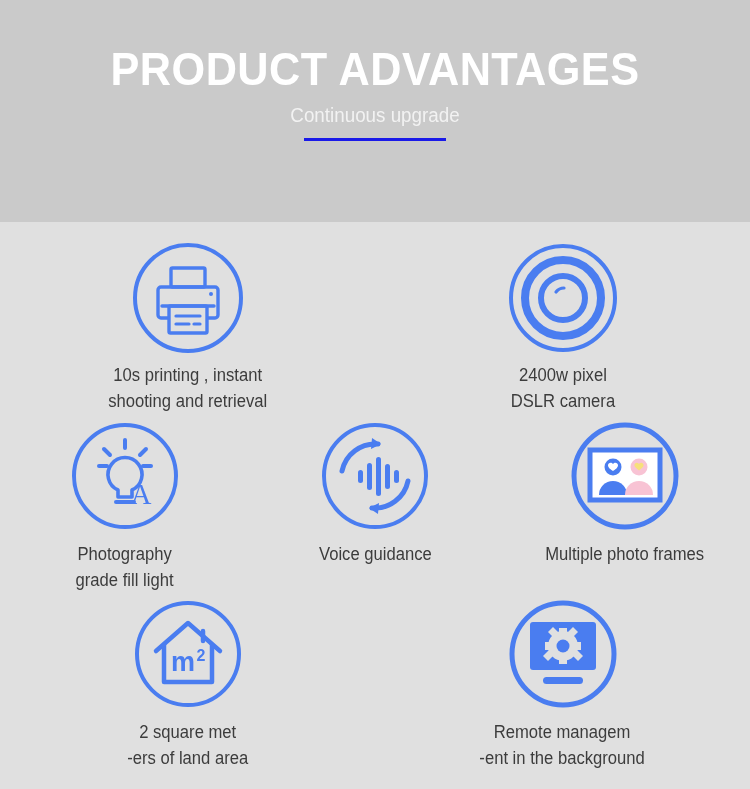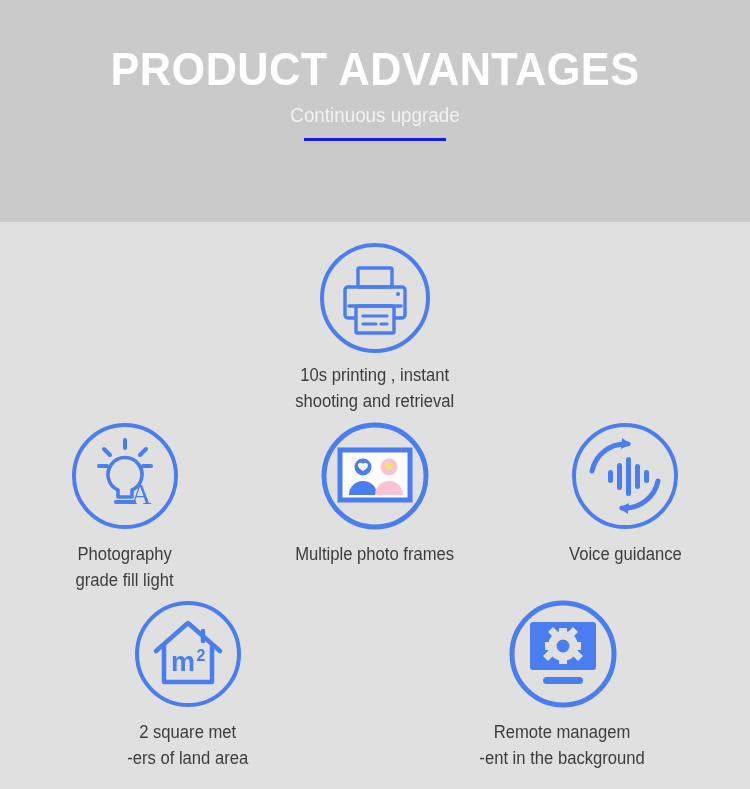--- a/index.html
+++ b/index.html
@@ -135,20 +135,32 @@
             <line x1="31" y1="65" x2="83" y2="65" stroke="#4a7df0" stroke-width="3.4" stroke-linecap="round"></line>
             <line x1="45" y1="75" x2="69" y2="75" stroke="#4a7df0" stroke-width="3.2" stroke-linecap="round"></line>
             <line x1="45" y1="83" x2="58" y2="83" stroke="#4a7df0" stroke-width="3.2" stroke-linecap="round"></line>
             <line x1="63" y1="83" x2="69" y2="83" stroke="#4a7df0" stroke-width="3.2" stroke-linecap="round"></line>
           </svg>
         </div>
         <div class="cell-label">10s printing , instant
 shooting and retrieval</div>
       </div>
 
+      <div class="cell">
+        <div class="cell-icon">
+          <svg class="icon-svg" viewBox="0 0 114 114" xmlns="http://www.w3.org/2000/svg">
+            <circle cx="57" cy="57" r="52" fill="none" stroke="#4a7df0" stroke-width="4"></circle>
+            <circle cx="57" cy="57" r="38" fill="none" stroke="#4a7df0" stroke-width="8"></circle>
+            <circle cx="57" cy="57" r="22" fill="none" stroke="#4a7df0" stroke-width="6"></circle>
+            <path d="M50 51 a10 10 0 0 1 8 -4" fill="none" stroke="#4a7df0" stroke-width="3.2" stroke-linecap="round"></path>
+          </svg>
+        </div>
+        <div class="cell-label">2400w pixel
+DSLR camera</div>
+      </div>
 
     </div>
 
     <div class="row row-2">
 
       <div class="cell">
         <div class="cell-icon">
           <svg class="icon-svg" viewBox="0 0 114 114" xmlns="http://www.w3.org/2000/svg">
             <circle cx="57" cy="57" r="51" fill="none" stroke="#4a7df0" stroke-width="4"></circle>
             <path d="M50 71 a17 17 0 1 1 14 0 l0 7 l-14 0 z" fill="none" stroke="#4a7df0" stroke-width="3.6" stroke-linejoin="round"></path>
@@ -156,60 +168,60 @@
             <line x1="57" y1="21" x2="57" y2="29" stroke="#4a7df0" stroke-width="4" stroke-linecap="round"></line>
             <line x1="31" y1="47" x2="39" y2="47" stroke="#4a7df0" stroke-width="4" stroke-linecap="round"></line>
             <line x1="36" y1="30" x2="42" y2="36" stroke="#4a7df0" stroke-width="4" stroke-linecap="round"></line>
             <line x1="78" y1="30" x2="72" y2="36" stroke="#4a7df0" stroke-width="4" stroke-linecap="round"></line>
             <line x1="83" y1="47" x2="75" y2="47" stroke="#4a7df0" stroke-width="4" stroke-linecap="round"></line>
             <text x="73" y="85" font-family="'Liberation Serif', serif" font-size="29" fill="#4a7df0" text-anchor="middle">A</text>
           </svg>
         </div>
         <div class="cell-label">Photography
 grade fill light</div>
-      </div>
-
-      <div class="cell">
-        <div class="cell-icon">
-          <svg class="icon-svg" viewBox="0 0 114 114" xmlns="http://www.w3.org/2000/svg">
-            <circle cx="57" cy="57" r="51" fill="none" stroke="#4a7df0" stroke-width="5"></circle>
-            <rect x="22" y="31" width="70" height="50" fill="#ffffff" stroke="#4a7df0" stroke-width="5"></rect>
-            <g>
-              <circle cx="45" cy="48" r="8.5" fill="#4a7df0"></circle>
-              <path d="M31 76 a14 14 0 0 1 28 0 z" fill="#4a7df0"></path>
-              <path d="M45 45 c-1.6 -2.2 -5 -1.3 -5 1.4 c0 2.2 3.2 4.3 5 5.6 c1.8 -1.3 5 -3.4 5 -5.6 c0 -2.7 -3.4 -3.6 -5 -1.4 z" fill="#ffffff"></path>
-            </g>
-            <g>
-              <circle cx="71" cy="48" r="8.5" fill="#f8c3d4"></circle>
-              <path d="M57 76 a14 14 0 0 1 28 0 z" fill="#f8c3d4"></path>
-              <path d="M71 45 c-1.5 -2 -4.6 -1.2 -4.6 1.3 c0 2 2.9 3.9 4.6 5.1 c1.7 -1.2 4.6 -3.1 4.6 -5.1 c0 -2.5 -3.1 -3.3 -4.6 -1.3 z" fill="#f7e07a"></path>
-            </g>
-          </svg>
-        </div>
-        <div class="cell-label">Multiple photo frames</div>
       </div>
 
       <div class="cell">
         <div class="cell-icon">
           <svg class="icon-svg" viewBox="0 0 114 114" xmlns="http://www.w3.org/2000/svg">
             <circle cx="57" cy="57" r="51" fill="none" stroke="#4a7df0" stroke-width="4"></circle>
             <path d="M24 52 a34 34 0 0 1 36 -27" fill="none" stroke="#4a7df0" stroke-width="5" stroke-linecap="round"></path>
             <path d="M54 19 l9 6 l-10 5 z" fill="#4a7df0"></path>
             <path d="M90 62 a34 34 0 0 1 -36 27" fill="none" stroke="#4a7df0" stroke-width="5" stroke-linecap="round"></path>
             <path d="M60 95 l-9 -6 l10 -5 z" fill="#4a7df0"></path>
             <g fill="#4a7df0">
               <rect x="40" y="51" width="5" height="13" rx="2.5"></rect>
               <rect x="49" y="44" width="5" height="27" rx="2.5"></rect>
               <rect x="58" y="38" width="5" height="39" rx="2.5"></rect>
               <rect x="67" y="45" width="5" height="25" rx="2.5"></rect>
               <rect x="76" y="51" width="5" height="13" rx="2.5"></rect>
             </g>
           </svg>
         </div>
         <div class="cell-label">Voice guidance</div>
+      </div>
+
+      <div class="cell">
+        <div class="cell-icon">
+          <svg class="icon-svg" viewBox="0 0 114 114" xmlns="http://www.w3.org/2000/svg">
+            <circle cx="57" cy="57" r="51" fill="none" stroke="#4a7df0" stroke-width="5"></circle>
+            <rect x="22" y="31" width="70" height="50" fill="#ffffff" stroke="#4a7df0" stroke-width="5"></rect>
+            <g>
+              <circle cx="45" cy="48" r="8.5" fill="#4a7df0"></circle>
+              <path d="M31 76 a14 14 0 0 1 28 0 z" fill="#4a7df0"></path>
+              <path d="M45 45 c-1.6 -2.2 -5 -1.3 -5 1.4 c0 2.2 3.2 4.3 5 5.6 c1.8 -1.3 5 -3.4 5 -5.6 c0 -2.7 -3.4 -3.6 -5 -1.4 z" fill="#ffffff"></path>
+            </g>
+            <g>
+              <circle cx="71" cy="48" r="8.5" fill="#f8c3d4"></circle>
+              <path d="M57 76 a14 14 0 0 1 28 0 z" fill="#f8c3d4"></path>
+              <path d="M71 45 c-1.5 -2 -4.6 -1.2 -4.6 1.3 c0 2 2.9 3.9 4.6 5.1 c1.7 -1.2 4.6 -3.1 4.6 -5.1 c0 -2.5 -3.1 -3.3 -4.6 -1.3 z" fill="#f7e07a"></path>
+            </g>
+          </svg>
+        </div>
+        <div class="cell-label">Multiple photo frames</div>
       </div>
     </div>
 
     <div class="row row-3">
 
 
       <div class="cell">
         <div class="cell-icon">
           <svg class="icon-svg" viewBox="0 0 114 114" xmlns="http://www.w3.org/2000/svg">
             <circle cx="57" cy="57" r="51" fill="none" stroke="#4a7df0" stroke-width="4"></circle>

